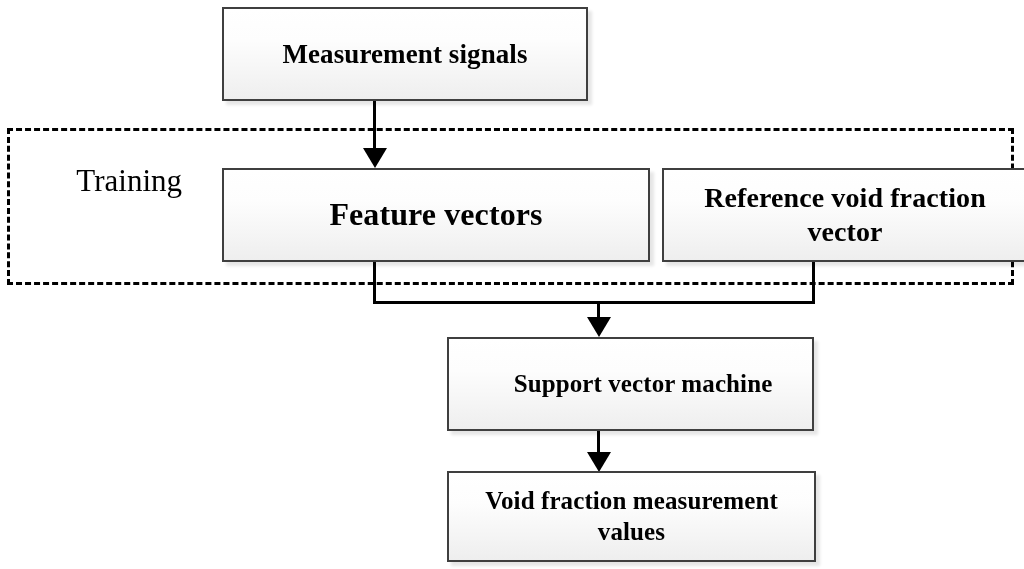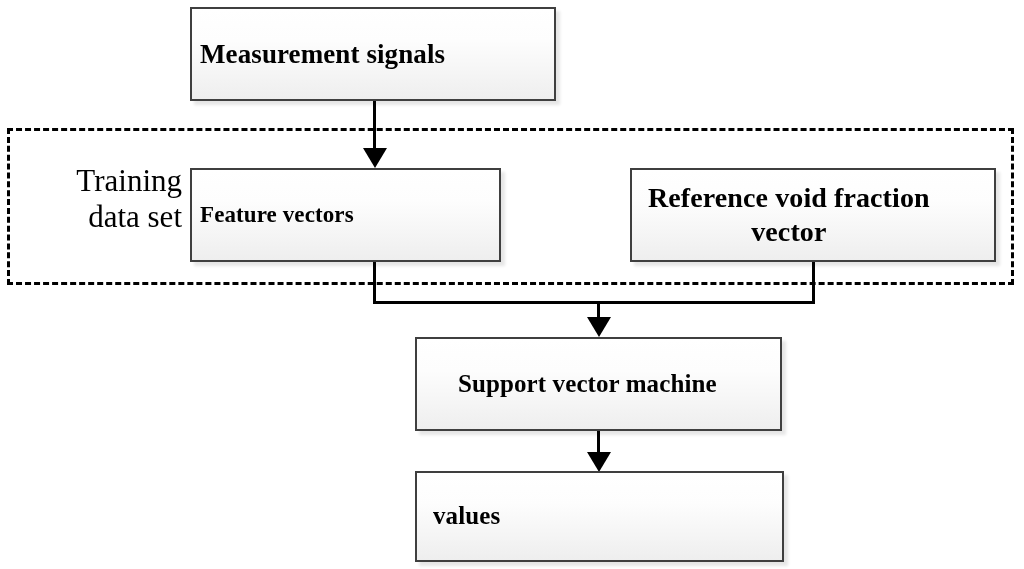--- a/index.html
+++ b/index.html
@@ -20,33 +20,35 @@
 
   
   .node {
     position: absolute;
     box-sizing: border-box;
     border: 2px solid #3f3f3f;
     background: linear-gradient(180deg, #ffffff 0%, #fdfdfd 35%, #f4f4f4 75%, #eeeeee 100%);
     box-shadow: 4px 4px 3px rgba(0, 0, 0, 0.10);
     display: flex;
     align-items: center;
+    justify-content: center;
     text-align: center;
     color: #000000;
     font-weight: 700;
     line-height: 1.22;
     letter-spacing: 0.1px;
+    margin-left: 32px;
   }
   .node span {
     display: block;
     padding: 0 8px;
   }
 
   #node-measurement-signals { left: 190px; top: 7px;   width: 366px; height: 94px; font-size: 27px; }
-  #node-feature-vectors     { left: 190px; top: 168px; width: 311px; height: 94px; font-size: 23px; }
+  #node-feature-vectors     { left: 190px; top: 168px; width: 428px; height: 94px; font-size: 32px; }
   #node-reference-values    { left: 630px; top: 168px; width: 366px; height: 94px; font-size: 28px; }
   #node-svm                 { left: 415px; top: 337px; width: 367px; height: 94px; font-size: 25px; padding-left: 25px; }
   #node-void-models         { left: 415px; top: 471px; width: 369px; height: 91px; font-size: 25px; }
 
   
   #training-group {
     position: absolute;
     left: 7px;
     top: 128px;
     width: 1007px;
@@ -106,21 +108,20 @@
   #conn-svm-arrow      { left: 587px; top: 452px; }
 </style>
 </head>
 <body>
 
 <div id="canvas">
 
   <div id="training-group"></div>
   <div id="training-group-label">
     <div>Training</div>
-    <div>data set</div>
   </div>
 
   <div class="node" id="node-measurement-signals">
     <span>Measurement signals</span>
   </div>
 
   <div class="vline" id="conn-signals-line"></div>
   <div class="arrowhead" id="conn-signals-arrow"></div>
 
   <div class="node" id="node-feature-vectors">
@@ -144,17 +145,18 @@
     <span>
       <span>Support vector machine</span>
     </span>
   </div>
 
   <div class="vline" id="conn-svm-line"></div>
   <div class="arrowhead" id="conn-svm-arrow"></div>
 
   <div class="node" id="node-void-models">
     <span>
+      <span>Void fraction measurement</span>
       <span>values</span>
     </span>
   </div>
 
 </div>
 
 </body></html>

